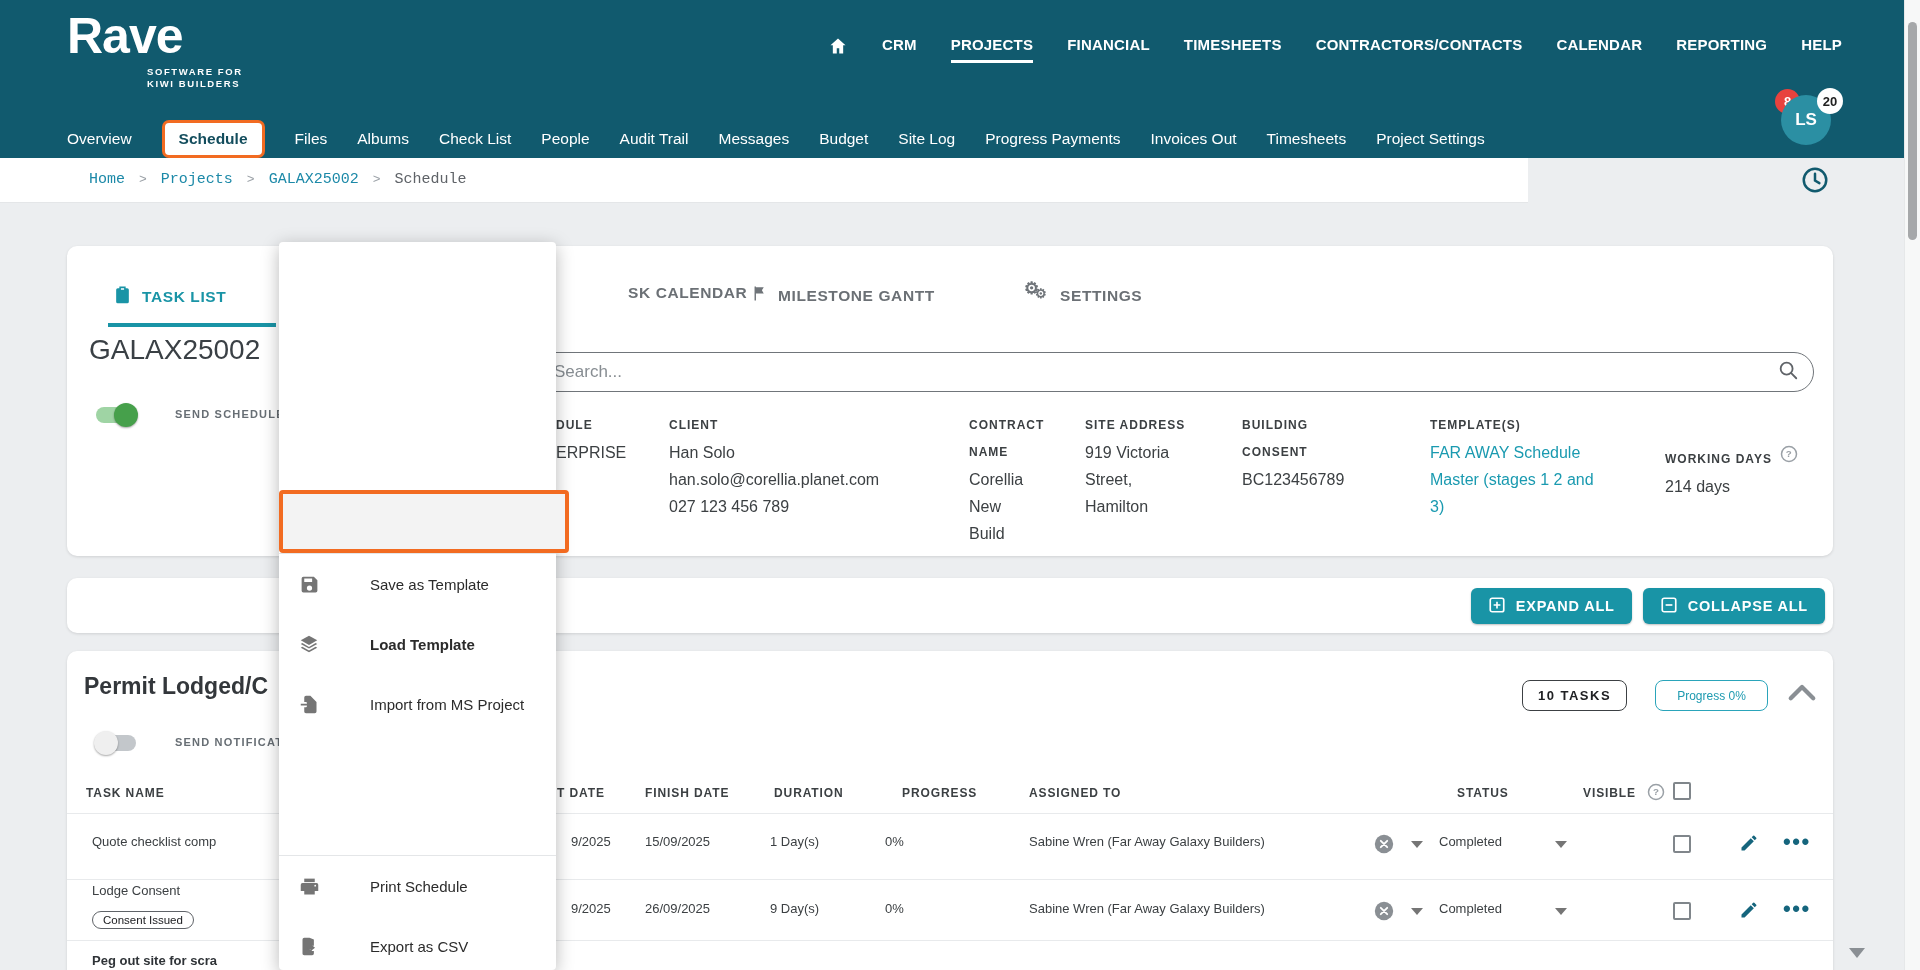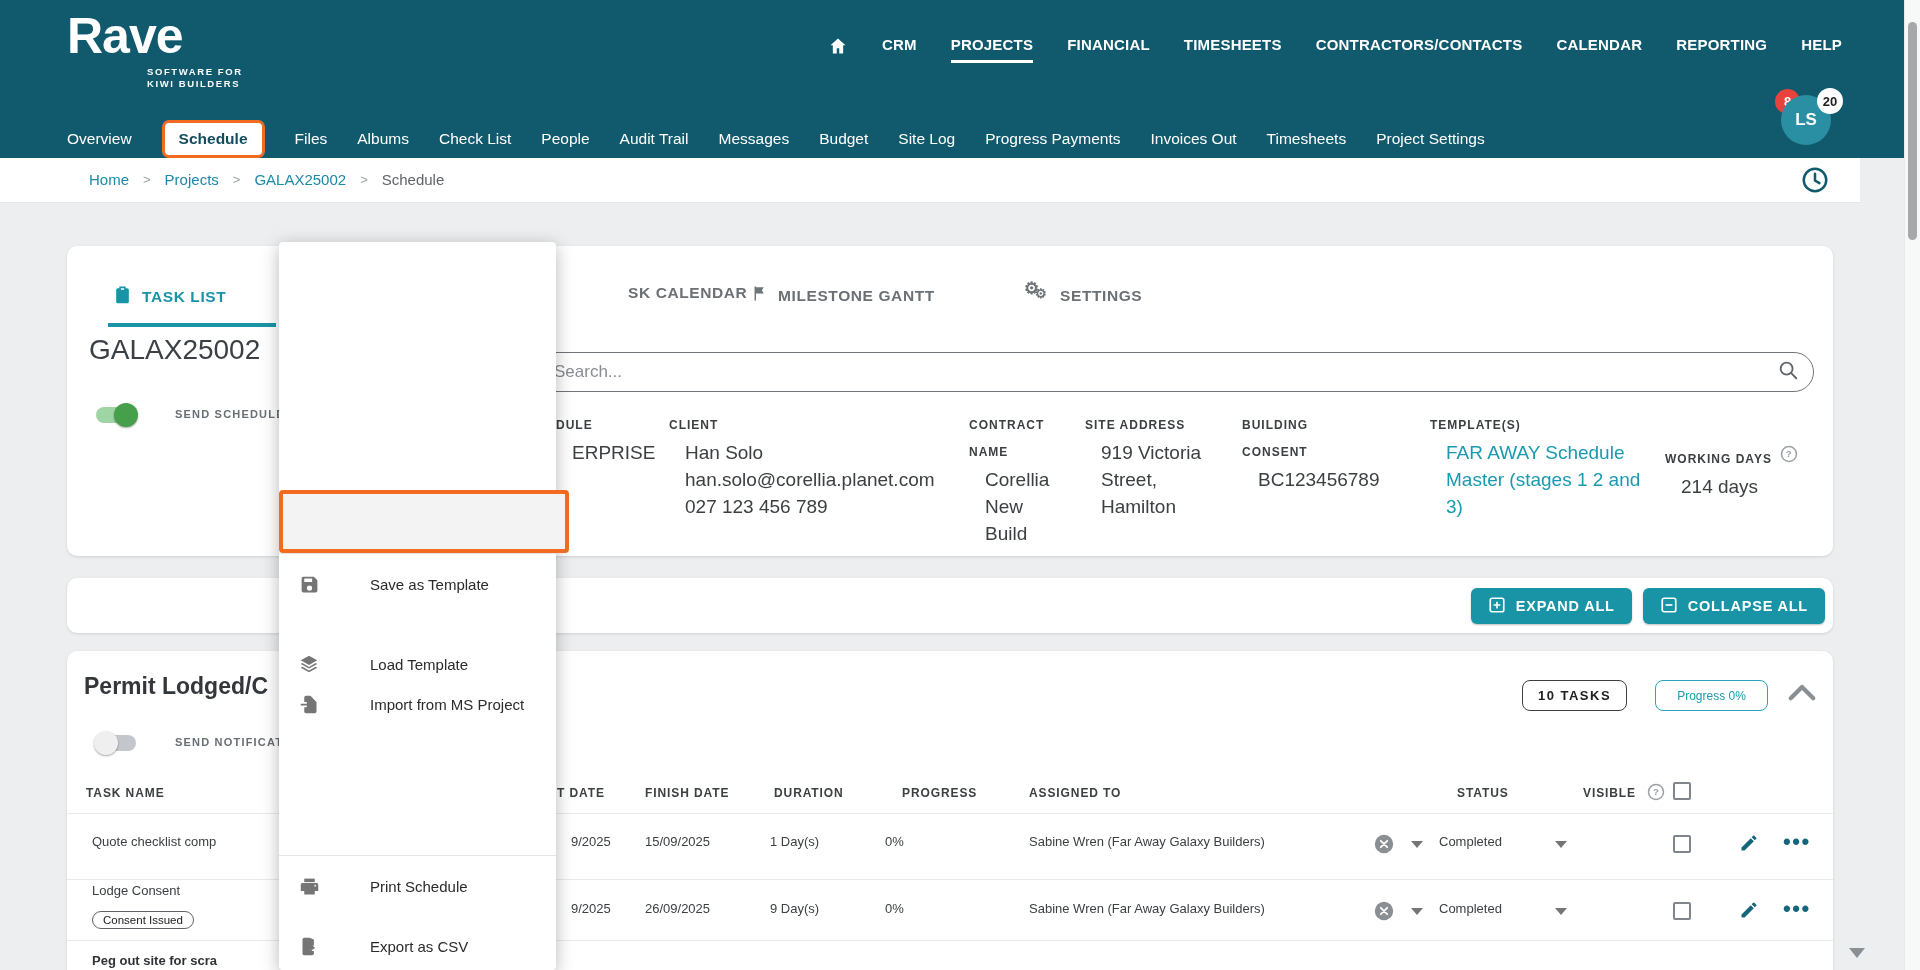--- a/index.html
+++ b/index.html
@@ -17,21 +17,21 @@
   .homeic{display:flex;align-items:center;padding-bottom:7px;}
   .avatar{position:absolute;left:1781px;top:95px;width:50px;height:50px;border-radius:50%;
           background:#2b8fa3;color:#fff;font-size:17px;font-weight:700;display:flex;align-items:center;justify-content:center;}
   .bdg{position:absolute;border-radius:50%;font-size:13px;font-weight:700;display:flex;align-items:center;justify-content:center;}
   .bdg.red{left:1775px;top:89px;width:25px;height:25px;background:#e8423e;color:#fff;}
   .bdg.wht{left:1817px;top:88px;width:26px;height:26px;background:#fff;color:#222;}
   .subnav{position:absolute;left:67px;top:120px;display:flex;align-items:center;gap:30px;}
   .subnav a{color:#fff;font-size:15.5px;text-decoration:none;}
   .subnav a.act{background:#fff;color:#134d5d;font-weight:700;border:3px solid #f26b21;border-radius:7px;padding:7px 14px;}
   
-  .crumbbar{position:absolute;left:0;top:158px;width:1860px;height:45px;background:#fff;border-bottom:1px solid #e4e6e8;}
+  .crumbbar{position:absolute;left:0;top:158px;width:1528px;height:45px;background:#fff;border-bottom:1px solid #e4e6e8;font-family:Liberation Mono, monospace;}
   .crumbs{position:absolute;left:89px;top:13px;display:flex;gap:14px;font-size:15px;align-items:center;}
   .crumbs a{color:#1c89a8;text-decoration:none;}
   .crumbs .sep{color:#9aa0a6;font-size:13px;}
   .crumbs .cur{color:#5f6368;}
   .clockic{position:absolute;left:1800px;top:7px;}
   
   .card{position:absolute;background:#fff;border-radius:10px;box-shadow:0 1px 3px rgba(0,0,0,.12);}
   .card1{left:67px;top:246px;width:1766px;height:310px;}
   .card2{left:67px;top:578px;width:1766px;height:55px;}
   .card3{left:67px;top:651px;width:1766px;height:411px;border-bottom-left-radius:0;border-bottom-right-radius:0;}
@@ -47,21 +47,21 @@
   .tgl.off{background:#c3c7cb;} .tgl.off .knob{left:-2px;background:#efefef;}
   .tlbl{position:absolute;font-size:11px;font-weight:700;letter-spacing:1.2px;color:#676e74;white-space:nowrap;}
   
   .search{position:absolute;left:468px;top:106px;width:1279px;height:40px;border:1.5px solid #70757a;border-radius:21px;display:flex;align-items:center;}
   .search input{border:none;outline:none;background:transparent;margin-left:16px;flex:1;font-size:17px;font-family:"Liberation Sans",sans-serif;color:#3c4043;}
   .search input::placeholder{color:#878d92;}
   .search .mag{margin-right:14px;}
   
   .icol{position:absolute;top:166px;}
   .icol .lab{font-size:12px;font-weight:700;letter-spacing:1px;color:#3c4043;line-height:27px;}
-  .icol .val{font-size:19px;color:#3c4043;line-height:27px;padding-left:16px;}
+  .icol .val{font-size:16px;color:#3c4043;line-height:27px;}
   .icol .val.link{color:#1a9ab0;}
   
   .btnrow{position:absolute;right:8px;top:10px;display:flex;gap:11px;}
   .tealbtn{display:flex;align-items:center;gap:10px;background:#1994a6;color:#fff;border:none;border-radius:6px;
            font-family:"Liberation Sans",sans-serif;font-size:14.5px;font-weight:700;letter-spacing:.8px;padding:0 17px;height:36px;box-shadow:0 1px 2px rgba(0,0,0,.25);}
   
   .sectitle{position:absolute;left:17px;top:22px;font-size:23px;font-weight:700;color:#33373b;white-space:nowrap;}
   .chip{position:absolute;top:29px;border-radius:8px;display:flex;align-items:center;justify-content:center;height:31px;}
   .chip.tasks{left:1455px;width:105px;border:1.6px solid #3c4043;font-size:13px;font-weight:700;letter-spacing:1.5px;color:#202124;}
   .chip.prog{left:1588px;width:113px;border:1.6px solid #2aa4ba;font-size:12px;color:#1e9ab0;}
@@ -368,21 +368,21 @@
     </div>
     <div class="mdiv" style="top:311px;"></div>
     <div class="mi" style="top:312px;">
       <span class="mic">
         <svg width="21" height="21" viewBox="0 0 24 24">
             <path fill="#757575" d="M17 3H5a2 2 0 0 0-2 2v14a2 2 0 0 0 2 2h14a2 2 0 0 0 2-2V7l-4-4zm-5 16a3 3 0 1 1 0-6 3 3 0 0 1 0 6zm3-10H6V5h9v4z"></path>
           </svg>
       </span>
         <span class="mit">Save as Template</span>
     </div>
-    <div class="mi" style="top:392px;">
+    <div class="mi" style="top:372px;font-weight:bold;">
       <span class="mic">
         <svg width="22" height="22" viewBox="0 0 24 24">
             <path fill="#757575" d="M12 3l9 5-9 5-9-5z"></path>
             <path fill="#757575" d="M12 15.2L4.8 11 3 12l9 5 9-5-1.8-1z"></path>
             <path fill="#757575" d="M12 19.2L4.8 15 3 16l9 5 9-5-1.8-1z"></path>
           </svg>
       </span>
         <span class="mit">Load Template</span>
     </div>
     <div class="mi" style="top:432px;">

